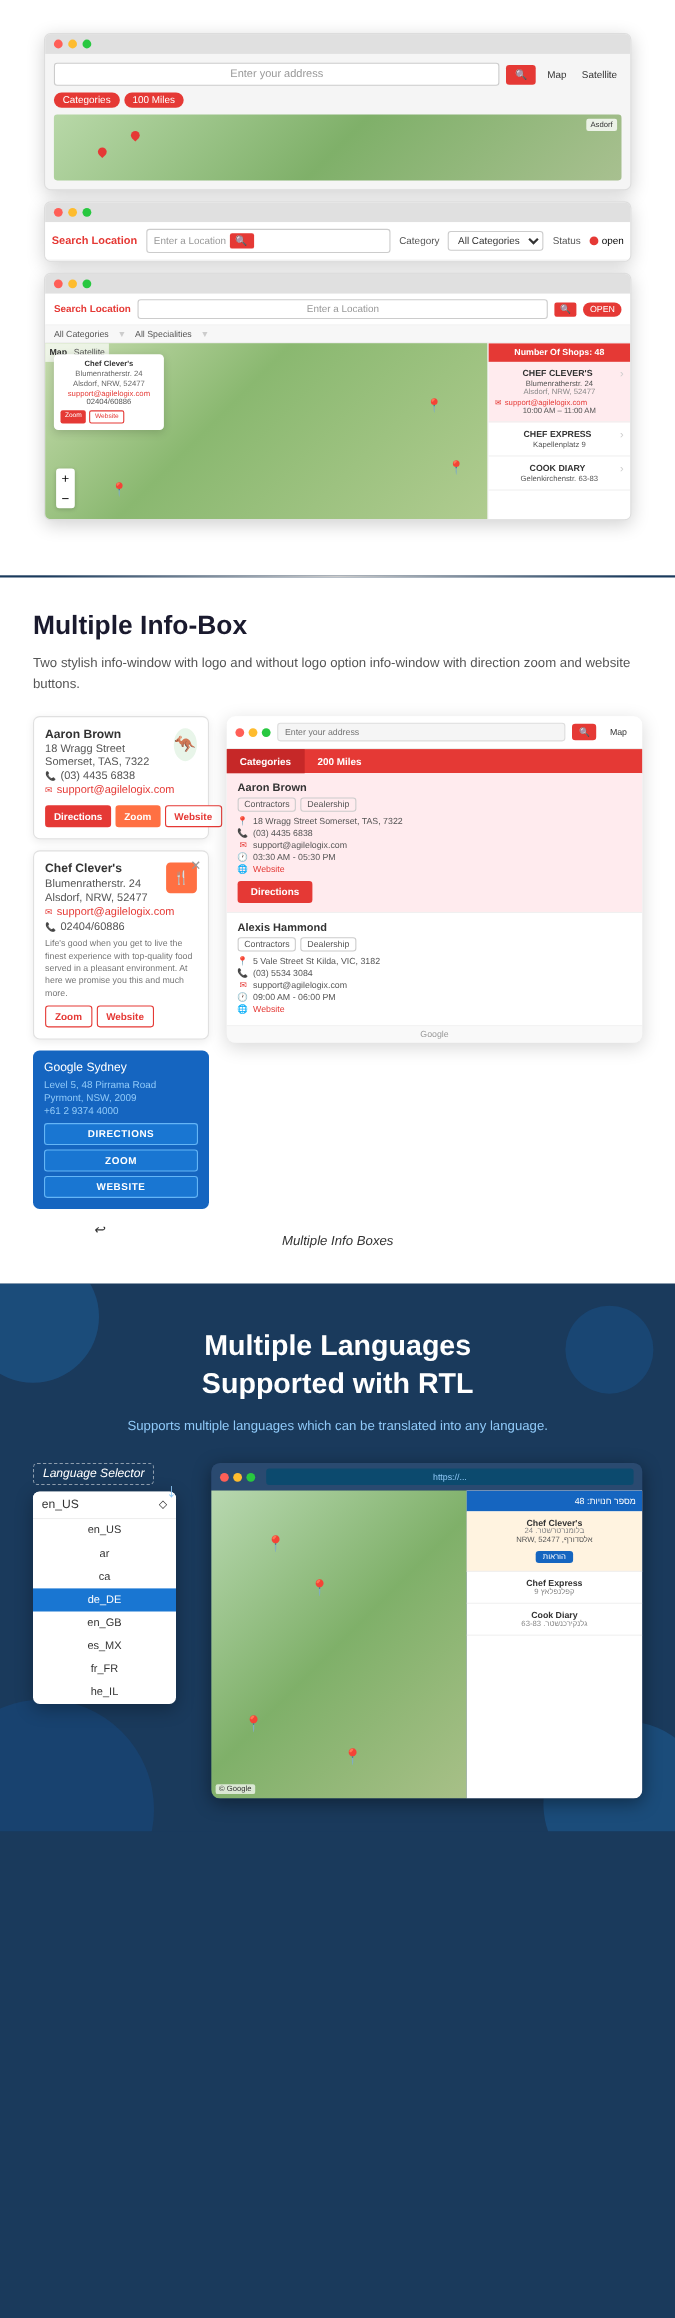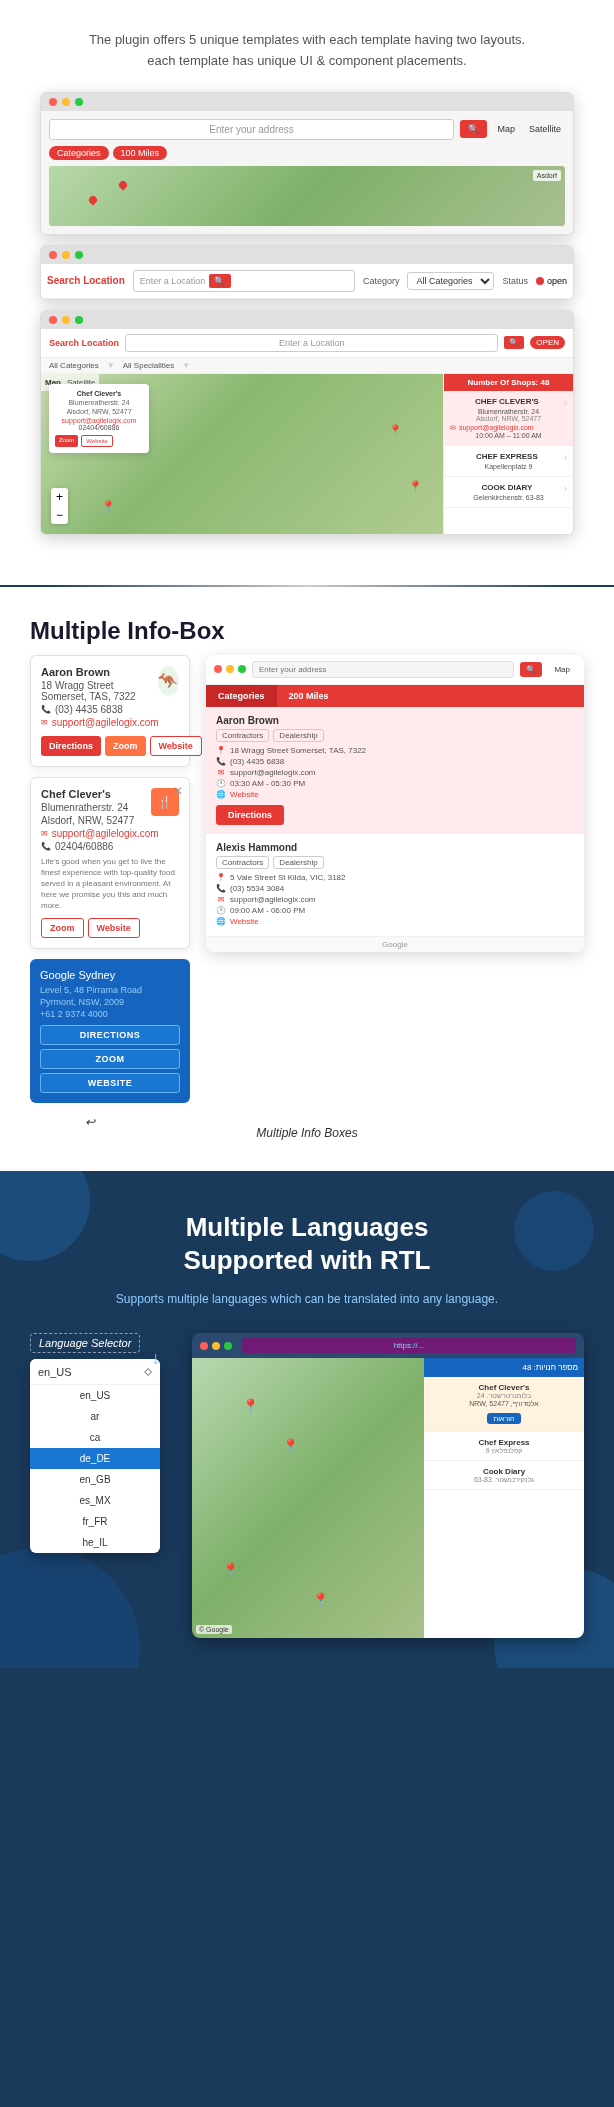--- a/index.html
+++ b/index.html
@@ -669,21 +669,20 @@
     .arrow-curved {
       font-size: 24px;
       color: #1565c0;
       position: absolute;
     }
   </style>
 </head>
 <body>
 
 <section class="section-templates">
-  <p>The plugin offers 5 unique templates with each template having two layouts. each template has unique UI &amp; component placements.</p>
 
   <div class="browser-stack">
 
     <div class="browser-window">
       <div class="browser-titlebar">
         <span class="dot dot-red"></span>
         <span class="dot dot-yellow"></span>
         <span class="dot dot-green"></span>
       </div>
       <div class="browser-body">
@@ -811,20 +810,21 @@
       </div>
     </div>
 
   </div>
 </section>
 
 <div class="section-divider"></div>
 
 <section class="section-infobox">
   <h2>Multiple Info-Box</h2>
+  <p>Two stylish info-window with logo and without logo option info-window with direction zoom and website buttons.</p>
 
   <div class="infobox-demo">
 
     <div class="infobox-left">
 
       <div class="info-card">
         <div style="display:flex;justify-content:space-between;align-items:flex-start;">
           <div>
             <div class="info-card-name">Aaron Brown</div>
             <div class="info-card-addr">18 Wragg Street Somerset, TAS, 7322</div>
@@ -1004,21 +1004,21 @@
         <div class="lang-option">fr_FR</div>
         <div class="lang-option">he_IL</div>
       </div>
     </div>
 
     <div class="rtl-browser">
       <div class="rtl-browser-bar">
         <span class="dot dot-red"></span>
         <span class="dot dot-yellow"></span>
         <span class="dot dot-green"></span>
-        <div style="flex:1;background:#701a75;border-radius:3px;padding:3px 6px;font-size:8px;color:#90caf9;margin-left:6px;text-align:center;">https://...</div>
+        <div style="flex:1;background:#0c4a6e;border-radius:3px;padding:3px 6px;font-size:8px;color:#90caf9;margin-left:6px;text-align:center;">https://...</div>
       </div>
       <div class="rtl-browser-body">
 
         <div class="rtl-map-area">
 
           <div style="position:absolute;bottom:4px;left:4px;font-size:7px;color:#333;background:rgba(255,255,255,0.7);padding:1px 3px;border-radius:2px;">© Google</div>
 
           <span style="position:absolute;top:40px;left:50px;font-size:14px;">📍</span>
           <span style="position:absolute;top:80px;left:90px;font-size:14px;">📍</span>
           <span style="position:absolute;bottom:60px;left:30px;font-size:14px;">📍</span>

